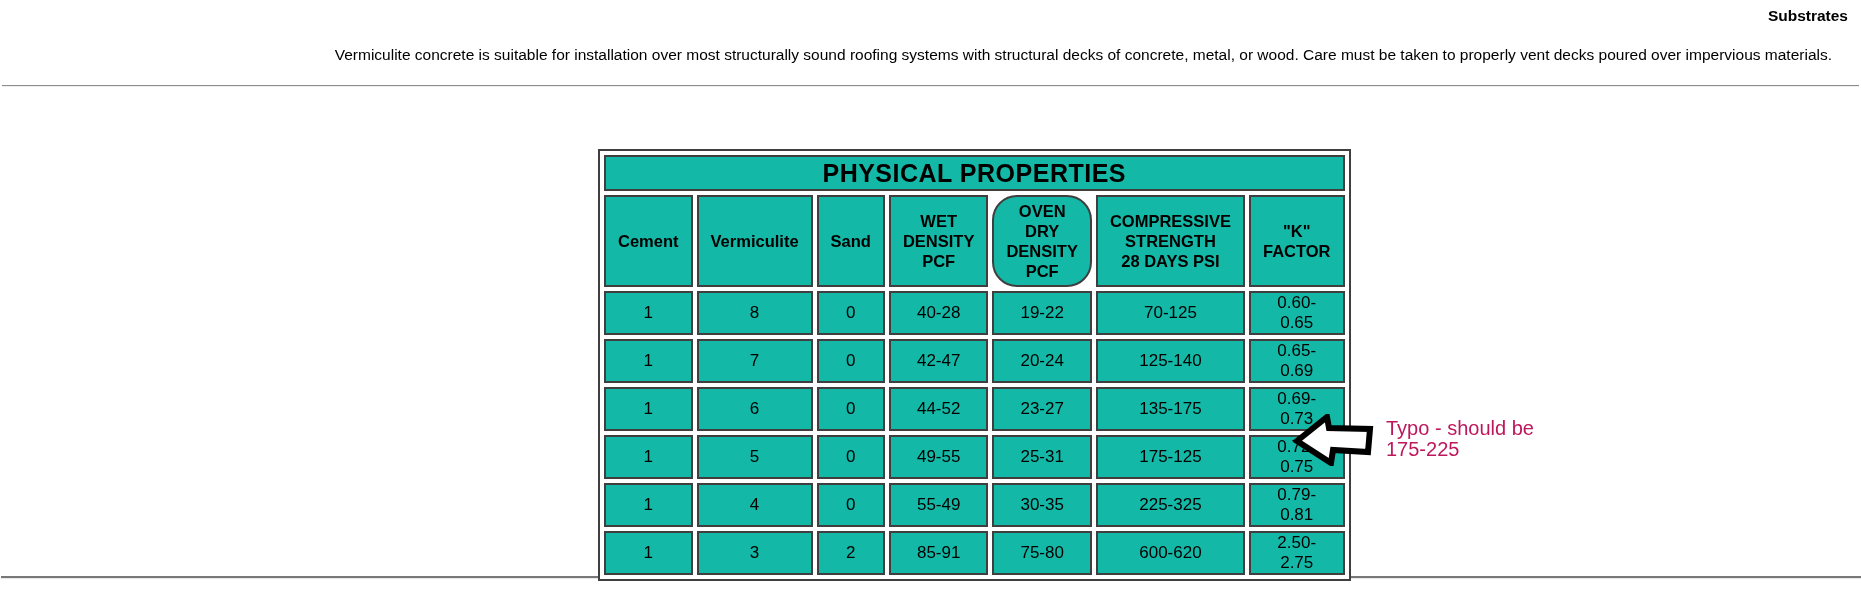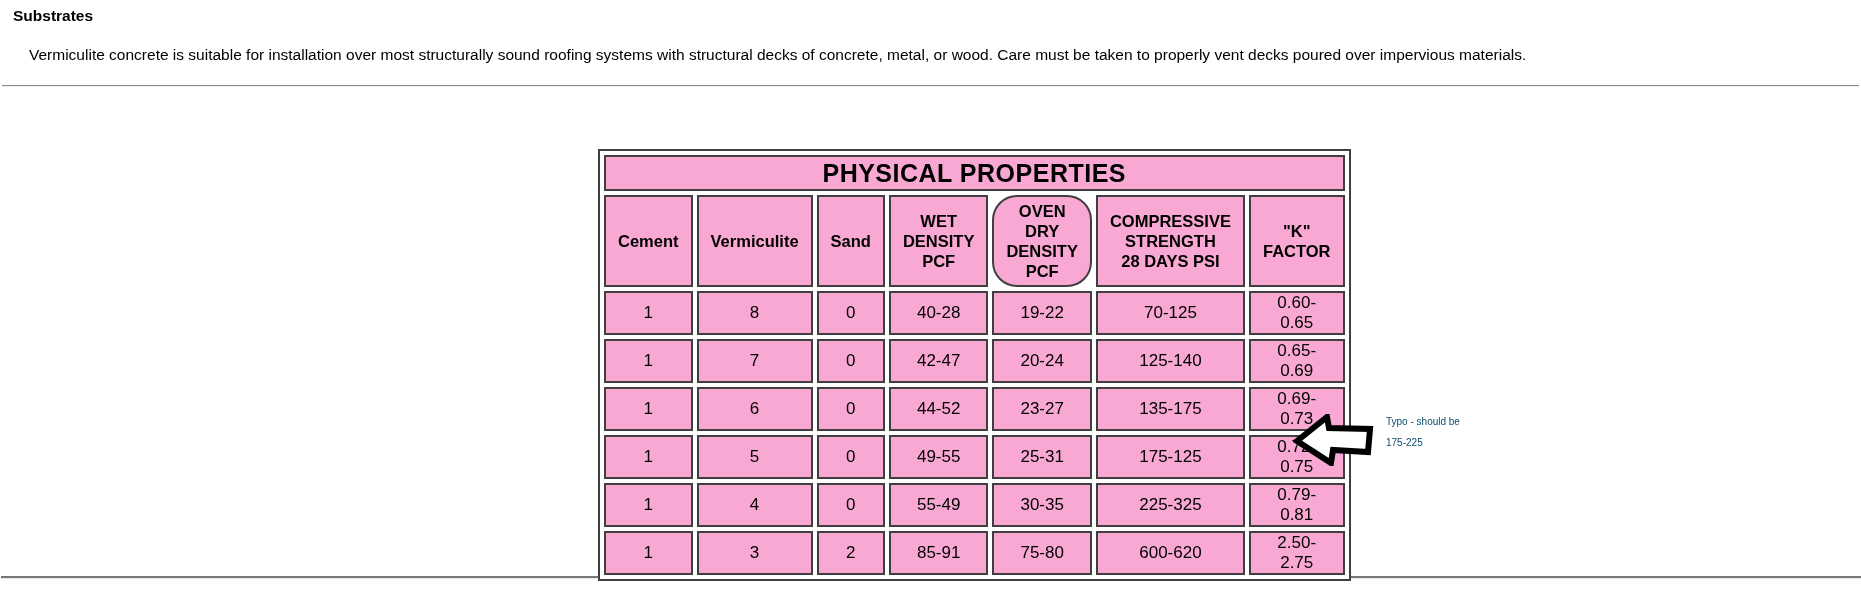--- a/index.html
+++ b/index.html
@@ -11,24 +11,25 @@
   }
   .page {
     position: relative;
     width: 1861px;
     height: 592px;
     overflow: hidden;
     background: #ffffff;
   }
   
   .text-block {
-    padding: 4px 0 0 13px;
+    padding: 4px 0 0 3px;
     width: 1845px;
     font-size: 15.5px;
     line-height: 23px;
+    text-align: right;
   }
   .doc-heading {
     font-weight: bold;
     font-size: 15.5px;
     line-height: 23px;
     margin: 0;
   }
   .doc-paragraph {
     margin: 16px;
   }
@@ -60,21 +61,21 @@
     border-spacing: 4px;
     border: 2px solid #3f3f3f;
     background: #ffffff;
   }
   table.props td {
     border: 2px solid #3f3f3f;
     box-sizing: border-box;
     text-align: center;
     vertical-align: middle;
     padding: 0 12px;
-    background: #f9a8d4;
+    background: #14b8a6;
   }
   td.title-cell {
     height: 36px;
     font-size: 25px;
     font-weight: bold;
     letter-spacing: 0.5px;
   }
   tr.head-row td {
     height: 92px;
     font-size: 16.5px;
@@ -98,25 +99,25 @@
   .annotation-arrow {
     position: absolute;
     left: 1293px;
     top: 327px;
     width: 82px;
     height: 52px;
   }
   .annotation-text {
     position: absolute;
     left: 1386px;
-    top: 324px;
-    font-size: 10px;
+    top: 331px;
+    font-size: 20px;
     line-height: 21px;
     white-space: pre-line;
-    color: #0c4a6e;
+    color: #be185d;
   }
 </style>
 </head>
 <body>
 
 <div class="page">
 
   <div class="text-block">
     <div class="doc-heading">Substrates</div>
     <div class="doc-paragraph">Vermiculite concrete is suitable for installation over most structurally sound roofing systems with structural decks of concrete, metal, or wood. Care must be taken to properly vent decks poured over impervious materials.</div>

